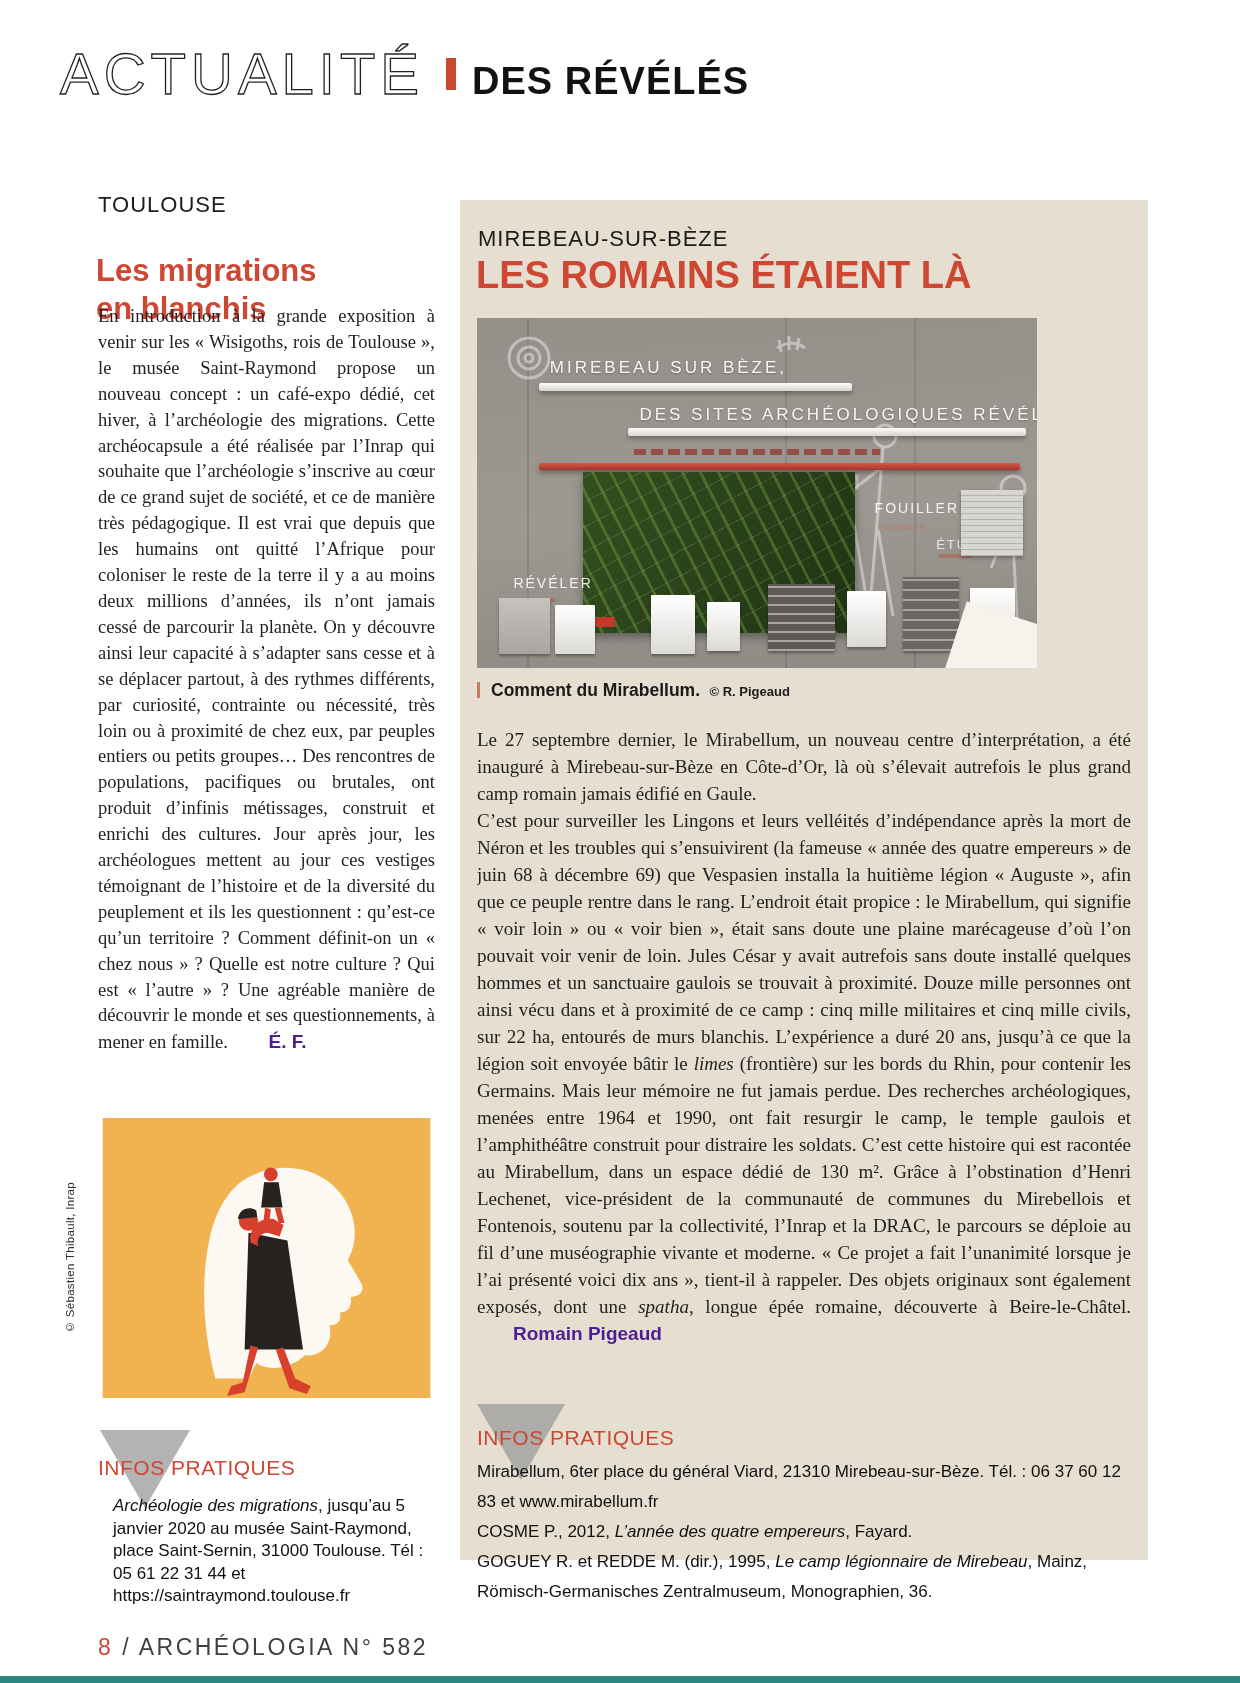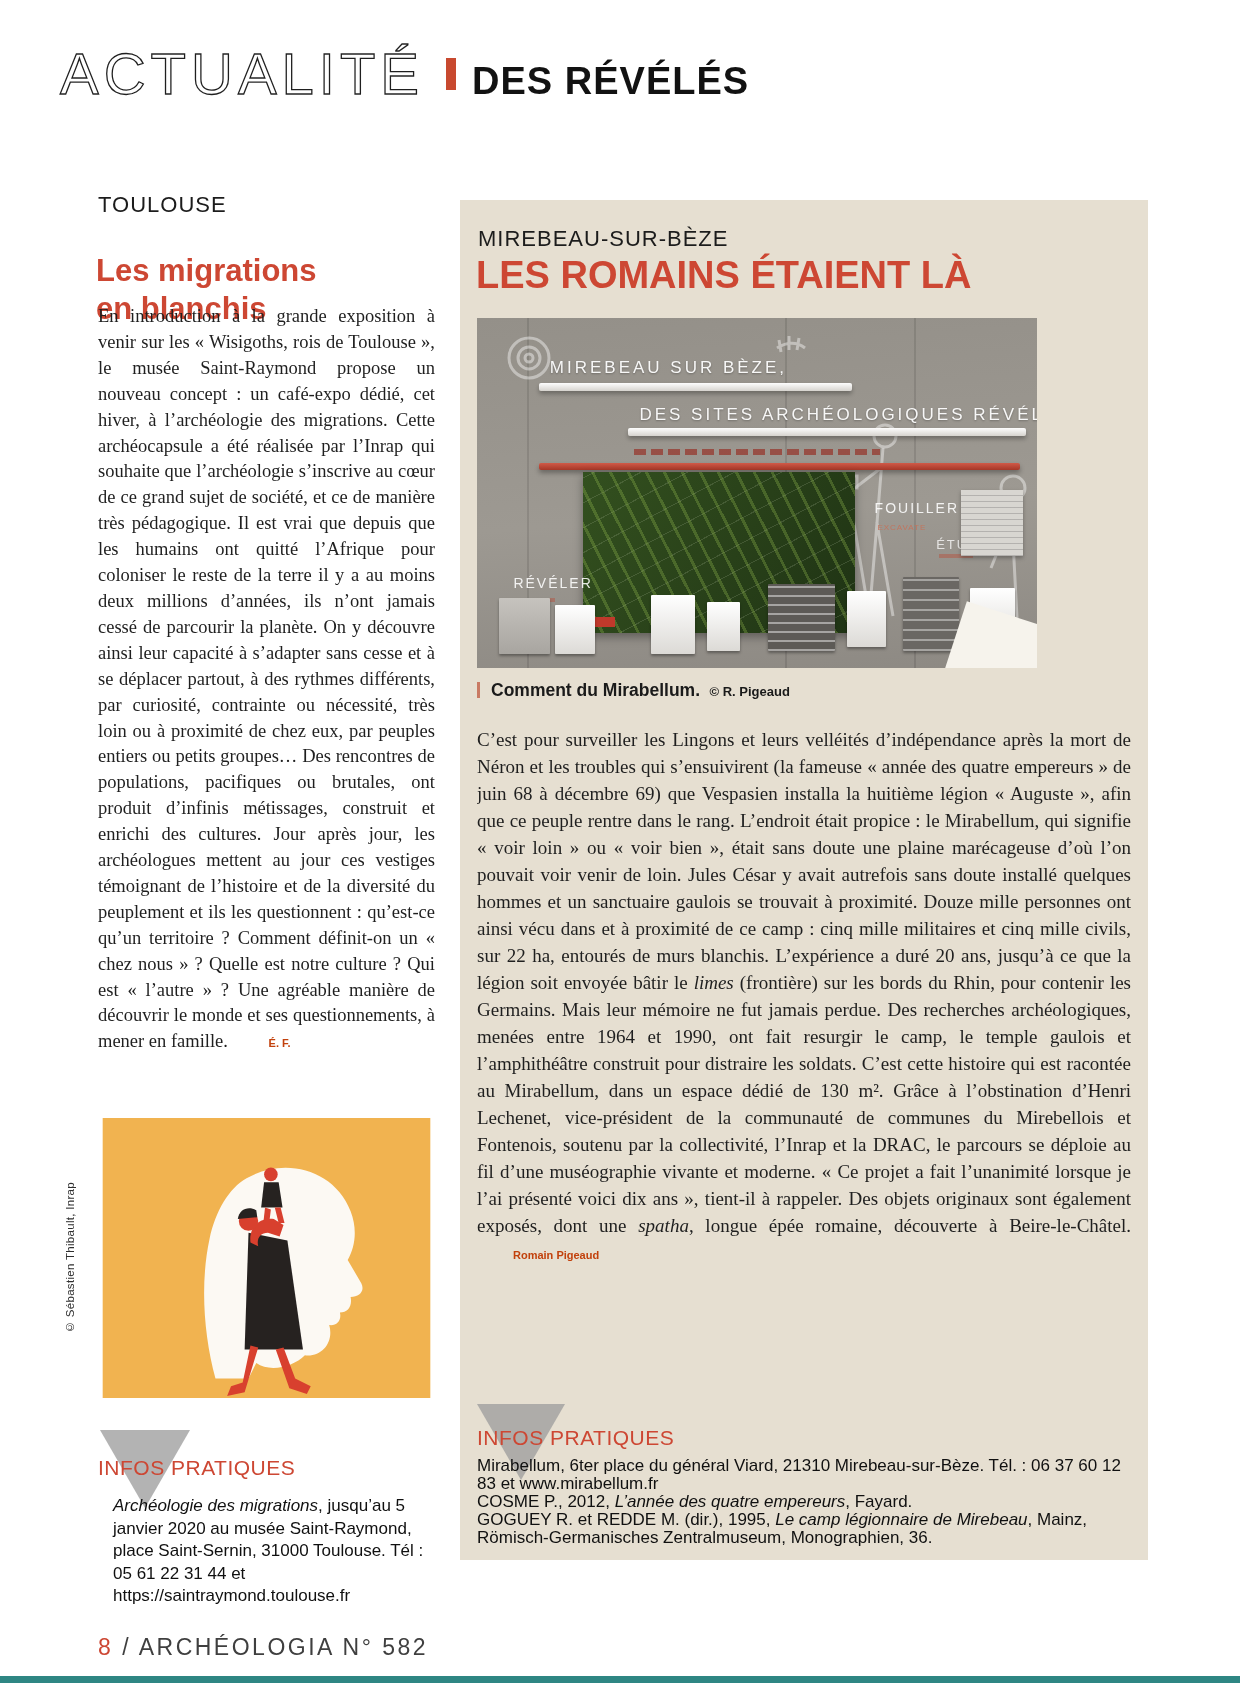--- a/index.html
+++ b/index.html
@@ -16,21 +16,21 @@
   .mast-sub{font-size:38px;font-weight:700;color:#121212;letter-spacing:1px;vertical-align:baseline;}
 
   
   .kicker{font-size:22px;letter-spacing:1px;color:#1c1c1c;}
   .kicker-left{position:absolute;left:98px;top:192px;}
   .left-title{position:absolute;left:96px;top:226px;font-size:31px;line-height:38px;
               color:#cd4733;font-weight:700;letter-spacing:0;}
   .body-serif{font-family:"Liberation Serif","DejaVu Serif",serif;color:#1f1f1f;text-align:justify;}
   .left-body{position:absolute;left:98px;top:304px;width:337px;height:808px;
              font-size:18.5px;line-height:25.9px;overflow:hidden;}
-  .sig{font-family:"Liberation Sans",sans-serif;font-weight:700;font-size:11px;color:#c2410c;white-space:nowrap;padding-left:36px;}
+  .sig{font-family:"Liberation Sans",sans-serif;font-weight:700;font-size:19px;color:#4c1d95;white-space:nowrap;padding-left:36px;}
 
   .illustration{position:absolute;left:98px;top:1118px;width:337px;height:280px;}
   .illustration svg{display:block;width:100%;height:100%;}
   .credit-vert{position:absolute;left:64px;top:1118px;height:280px;width:16px;
                writing-mode:vertical-rl;transform:rotate(180deg);
                font-size:11.5px;color:#2e2e2e;letter-spacing:.3px;text-align:center;}
 
   .tri{width:0;height:0;border-left:45px solid transparent;border-right:45px solid transparent;
        border-top:78px solid rgba(158,158,158,.78);position:absolute;}
   .tri-left{left:100px;top:1430px;}
@@ -100,21 +100,21 @@
   .cap-text{font-weight:700;font-size:17.5px;color:#1a1a1a;}
   .cap-credit{font-weight:700;font-size:13px;color:#1a1a1a;margin-left:5px;}
 
   .right-body{position:absolute;left:17px;top:526px;width:654px;height:682px;
               font-size:19px;line-height:27px;overflow:hidden;}
   .right-body p{margin:0;}
   .right-body em{}
 
   .tri-right{left:17px;top:1204px;border-left-width:44px;border-right-width:44px;border-top-width:76px;}
   .infos-right{position:absolute;left:17px;top:1226px;width:656px;}
-  .infos-text-r{font-size:17px;line-height:18px;color:#101010;margin:0;}
+  .infos-text-r{font-size:17px;line-height:30px;color:#101010;margin:0;}
   .infos-text-r em{font-style:italic;}
 
   
   .page-footer{position:absolute;left:98px;top:1634px;font-size:23px;letter-spacing:2.5px;color:#3f3f3f;}
   .pg-num{color:#cd4733;}
   .bottom-bar{position:absolute;left:0;bottom:0;width:100%;height:7px;background:#2e8683;}
 </style>
 </head>
 <body>
 
@@ -203,20 +203,21 @@
       <div class="brochure b8"></div>
       <div class="corner-cut"></div>
     </div>
 
     <div class="caption">
       <span class="cap-tick"></span><span class="cap-text">Comment du Mirabellum.</span>
       <span class="cap-credit">© R. Pigeaud</span>
     </div>
 
     <div class="body-serif right-body">
+      <p>Le 27 septembre dernier, le Mirabellum, un nouveau centre d’interprétation, a été inauguré à Mirebeau-sur-Bèze en Côte-d’Or, là où s’élevait autrefois le plus grand camp romain jamais édifié en Gaule.</p>
       <p><span>C’est pour surveiller les Lingons et leurs velléités d’indépendance après la mort de Néron et les troubles qui s’ensuivirent (la fameuse « année des quatre empereurs » de juin 68 à décembre 69) que Vespasien installa la huitième légion « Auguste », afin que ce peuple rentre dans le rang. L’endroit était propice : le Mirabellum, qui signifie « voir loin » ou « voir bien », était sans doute une plaine marécageuse d’où l’on pouvait voir venir de loin. Jules César y avait autrefois sans doute installé quelques hommes et un sanctuaire gaulois se trouvait à proximité. Douze mille personnes ont ainsi vécu dans et à proximité de ce camp : cinq mille militaires et cinq mille civils, sur 22 ha, entourés de murs blanchis. L’expérience a duré 20 ans, jusqu’à ce que la légion soit envoyée bâtir le </span><em>limes</em><span> (frontière) sur les bords du Rhin, pour contenir les Germains. Mais leur mémoire ne fut jamais perdue. Des recherches archéologiques, menées entre 1964 et 1990, ont fait resurgir le camp, le temple gaulois et l’amphithéâtre construit pour distraire les soldats. C’est cette histoire qui est racontée au Mirabellum, dans un espace dédié de 130 m². Grâce à l’obstination d’Henri Lechenet, vice-président de la communauté de communes du Mirebellois et Fontenois, soutenu par la collectivité, l’Inrap et la DRAC, le parcours se déploie au fil d’une muséographie vivante et moderne. « Ce projet a fait l’unanimité lorsque je l’ai présenté voici dix ans », tient-il à rappeler. Des objets originaux sont également exposés, dont une </span><em>spatha</em><span>, longue épée romaine, découverte à Beire-le-Châtel.</span>
         <span class="sig">Romain Pigeaud</span></p>
     </div>
 
     <div class="tri tri-right"></div>
     <div class="infos-right">
       <div class="infos-head">INFOS PRATIQUES</div>
       <p class="infos-text-r">Mirabellum, 6ter place du général Viard, 21310 Mirebeau-sur-Bèze. Tél. : 06 37 60 12 83 et www.mirabellum.fr</p>
       <p class="infos-text-r"><span>COSME P., 2012, </span><em>L’année des quatre empereurs</em><span>, Fayard.</span></p>
       <p class="infos-text-r"><span>GOGUEY R. et REDDE M. (dir.), 1995, </span><em>Le camp légionnaire de Mirebeau</em><span>, Mainz, Römisch-Germanisches Zentralmuseum, Monographien, 36.</span></p>

